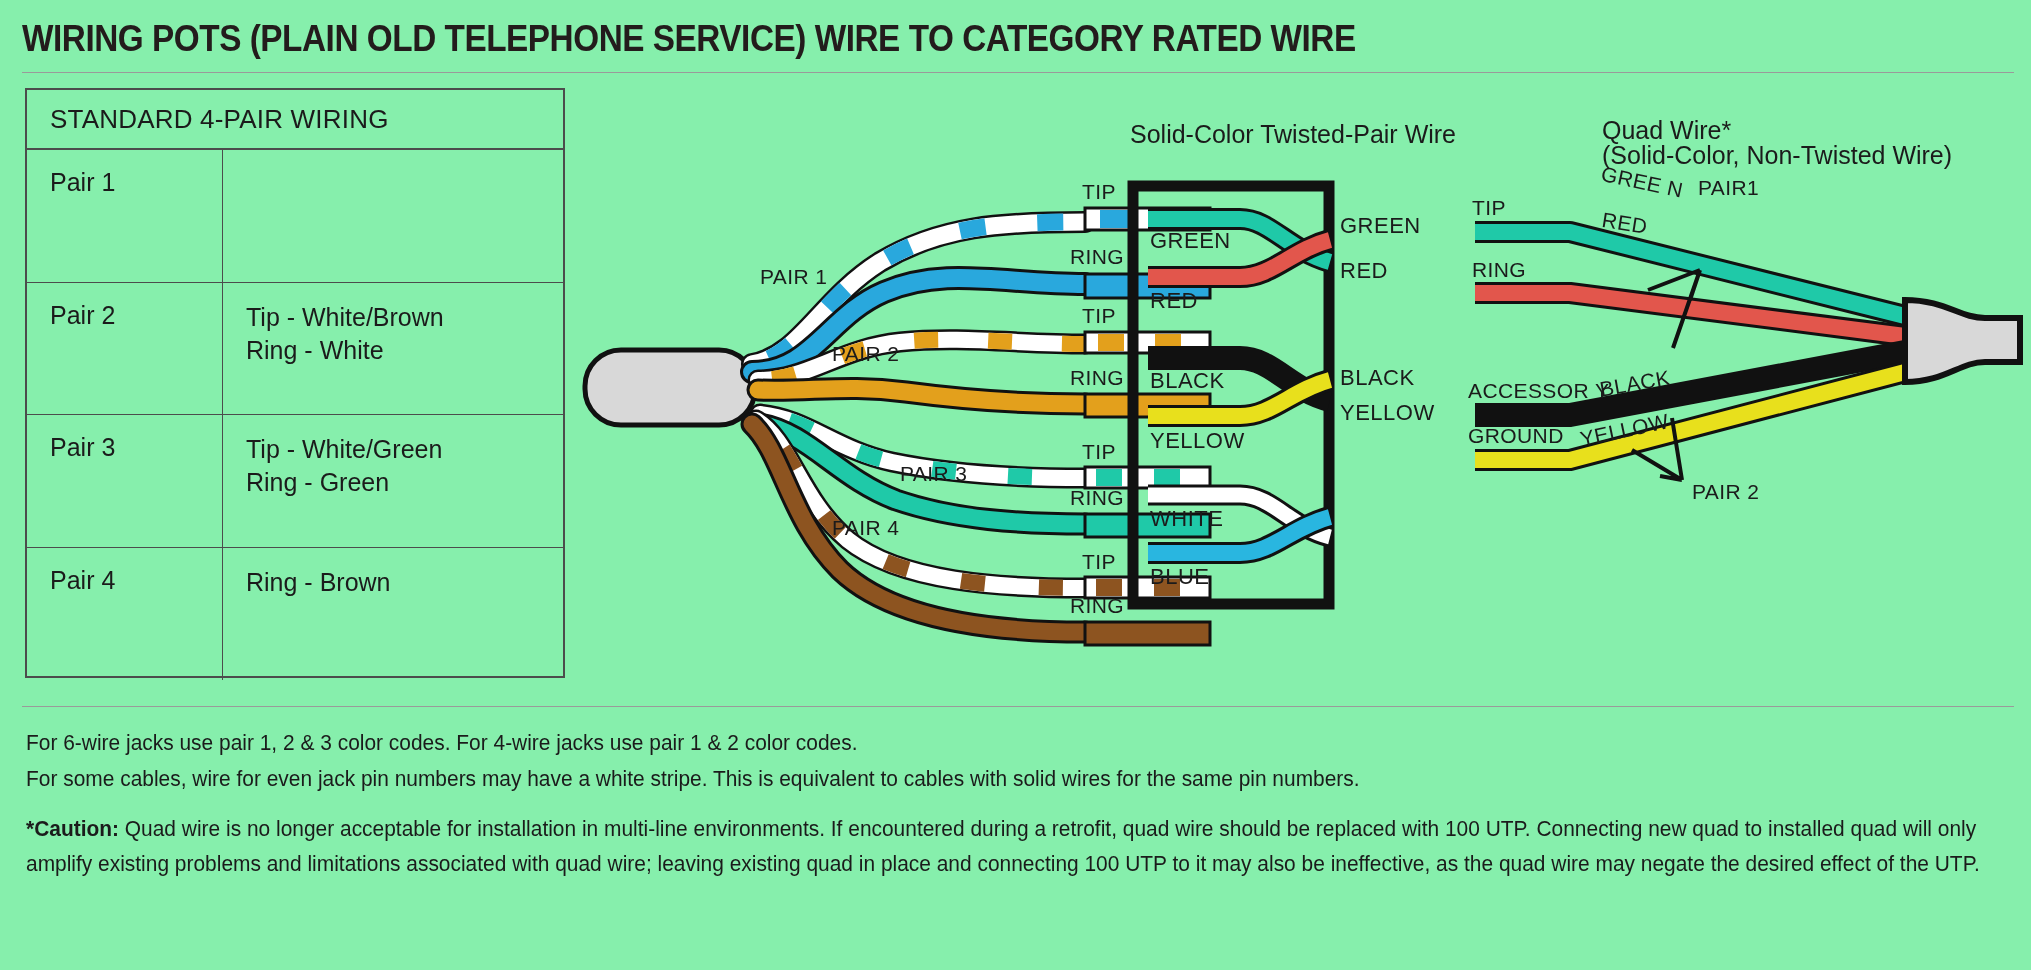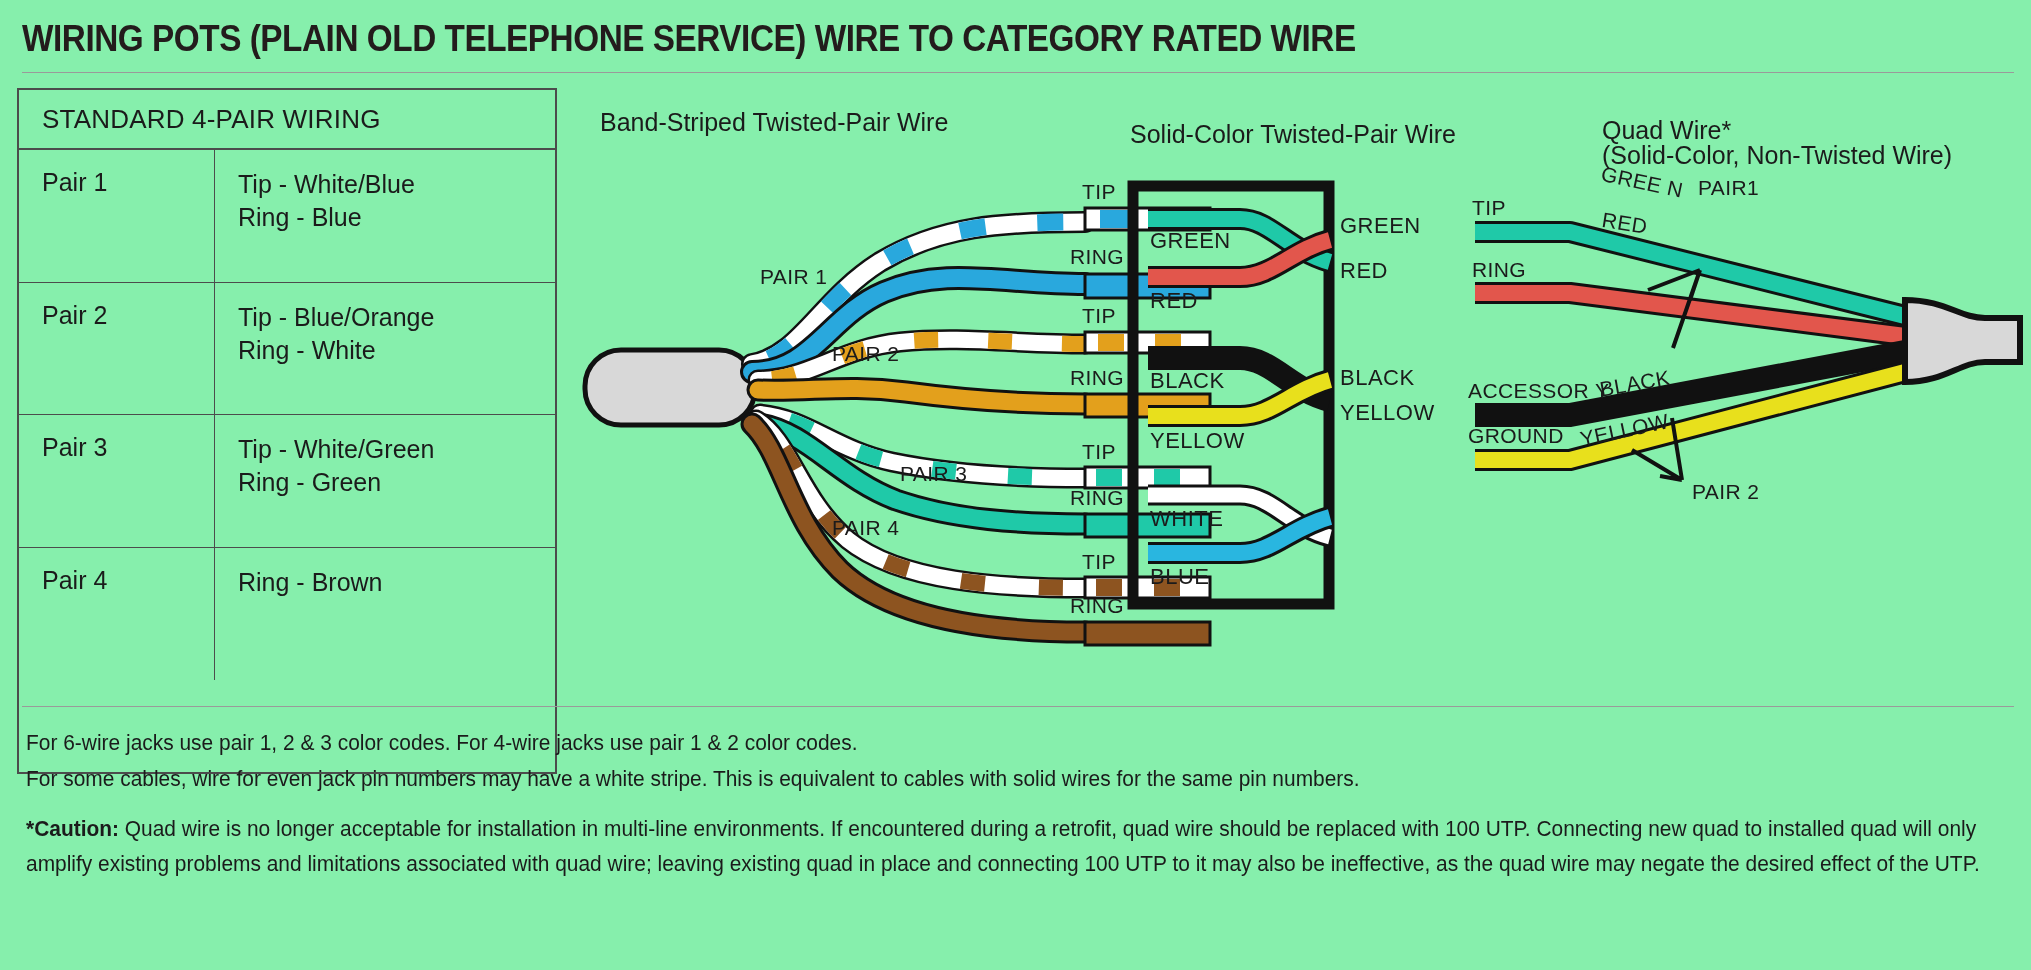--- a/index.html
+++ b/index.html
@@ -20,21 +20,21 @@
     transform:scaleX(0.90);transform-origin:left top;
     white-space:nowrap;
     color:#231c1c;
   }
   .rule{position:absolute;background:#9a9a9a;height:1px;}
   #rule-top{left:22px;top:72px;width:1992px;}
   #rule-bottom{left:22px;top:706px;width:1992px;}
 
   
   #table{
-    position:absolute;left:17px;top:88px;width:540px;height:686px;
+    position:absolute;left:25px;top:88px;width:540px;height:590px;
     border:2px solid #4c4c4c;box-sizing:border-box;
   }
   .thead{
     height:60px;box-sizing:border-box;
     border-bottom:2px solid #4c4c4c;
     display:flex;align-items:center;
     padding-left:23px;
     font-size:26px;letter-spacing:.2px;
   }
   .trow{
@@ -94,51 +94,46 @@
 <div id="root">
 
   <div class="title">WIRING POTS (PLAIN OLD TELEPHONE SERVICE) WIRE TO CATEGORY RATED WIRE</div>
   <div class="rule" id="rule-top"></div>
 
   <div id="table">
     <div class="thead">STANDARD 4-PAIR WIRING</div>
 
     <div class="trow">
       <div class="tc-pair">Pair 1</div>
-      <div class="tc-desc">
-        <div>Tip - White/Blue</div>
-        <div>Ring - Blue</div>
-      </div>
     </div>
 
     <div class="trow">
       <div class="tc-pair">Pair 2</div>
       <div class="tc-desc">
-        <div>Tip - Blue/Orange</div>
+        <div>Tip - White/Brown</div>
         <div>Ring - White</div>
       </div>
     </div>
 
     <div class="trow">
       <div class="tc-pair">Pair 3</div>
       <div class="tc-desc">
         <div>Tip - White/Green</div>
         <div>Ring - Green</div>
       </div>
     </div>
 
     <div class="trow">
       <div class="tc-pair">Pair 4</div>
       <div class="tc-desc">
         <div>Ring - Brown</div>
       </div>
     </div>
   </div>
 
-  <div class="sec-head" id="head-band">Band-Striped Twisted-Pair Wire</div>
   <div class="sec-head" id="head-solid">Solid-Color Twisted-Pair Wire</div>
   <div class="sec-head" id="head-quad1">Quad Wire*</div>
   <div class="sec-head" id="head-quad2">(Solid-Color, Non-Twisted Wire)</div>
 
   <svg id="art" viewBox="0 0 2031 970">
     <defs>
       <clipPath id="clipBlue1">  
           <path d="M745,300 C820,300 850,245 920,215 C985,188 1030,190 1085,190 L1085,215 C1030,215 990,212 930,238 C862,268 830,322 750,322 Z"></path>
         </clipPath>
       <clipPath id="clipOrange1">

